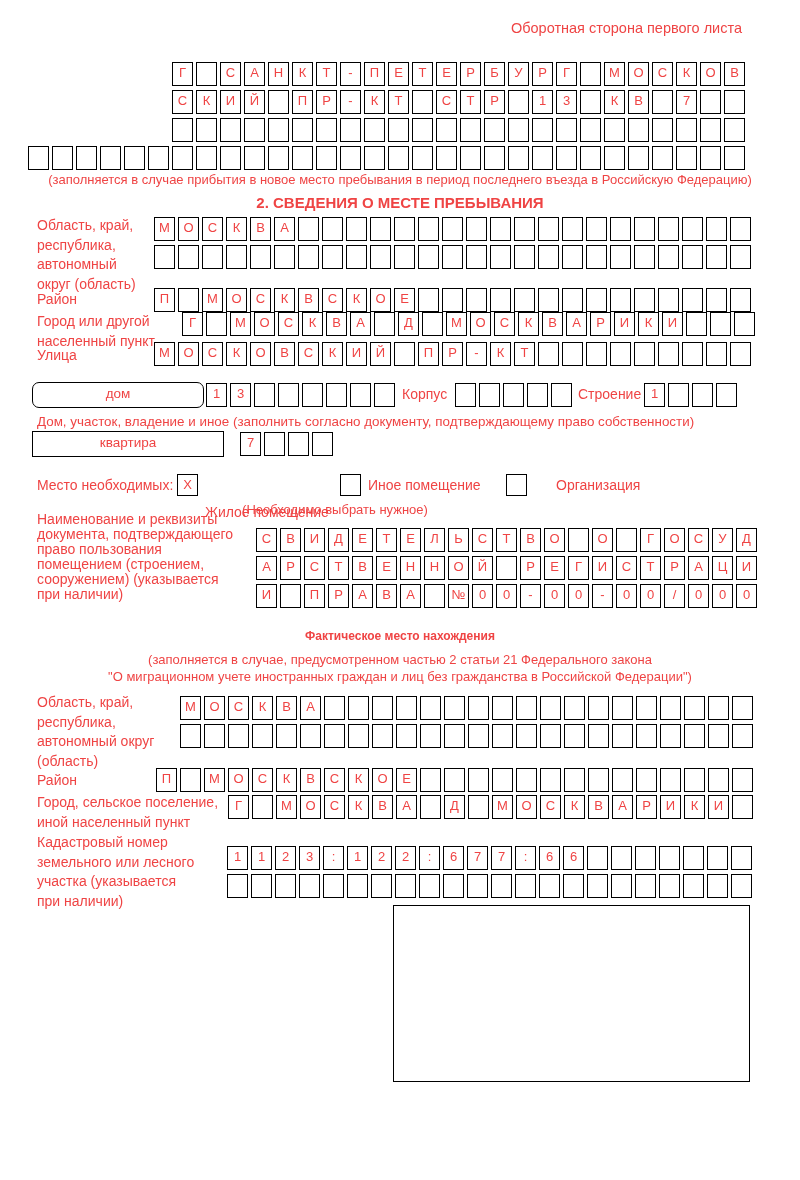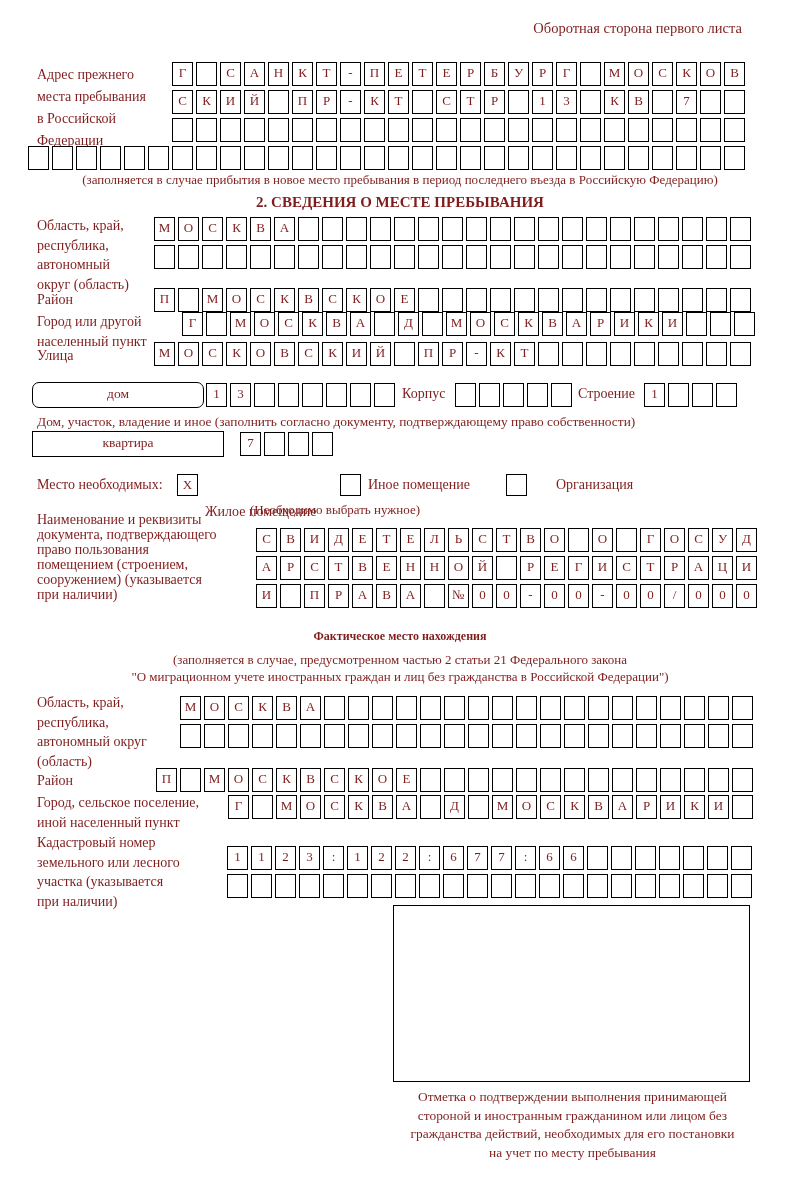--- a/index.html
+++ b/index.html
@@ -1,20 +1,20 @@
 <!DOCTYPE html>
 <html><head>
 <meta charset="utf-8">
 <style>
   * { margin:0; padding:0; box-sizing:border-box; }
   html,body { background:#fff; }
   .page {
     position:relative; width:800px; height:1180px; margin:0 auto;
-    background:#fff; color:#7f1d1d;
-    font-family:Liberation Serif, serif;
+    background:#fff; color:#ef4444;
+    font-family:Liberation Sans, sans-serif;
     overflow:hidden;
   }
   .abs { position:absolute; }
   .lbl { font-size:14px; line-height:19.5px; white-space:pre-line; }
   .lbl-wide { line-height:22px; }
   .boxrow { position:absolute; display:flex; gap:3px; }
   .cell {
     width:21px; height:24px; border:1.5px solid #000;
     font-size:13px; line-height:20px; text-align:center; flex:0 0 auto;
     background:#fff;
@@ -34,24 +34,20 @@
   .stamp-box { position:absolute; border:1.6px solid #000; background:#fff; }
   .stamp-note { position:absolute; text-align:center; font-size:13.4px; line-height:18.5px; white-space:pre-line; }
 </style>
 </head>
 <body>
 
 <div class="page">
 
   <div class="abs" style="right:58px; top:20px; font-size:14.5px;">Оборотная сторона первого листа</div>
 
-  <div class="abs lbl lbl-wide" style="left:37px; top:64px;">Адрес прежнего
-места пребывания
-в Российской
-Федерации</div>
   <div class="boxrow" style="left:172px; top:62px;">
       <span class="cell">Г</span>
       <span class="cell"></span>
       <span class="cell">С</span>
       <span class="cell">А</span>
       <span class="cell">Н</span>
       <span class="cell">К</span>
       <span class="cell">Т</span>
       <span class="cell">-</span>
       <span class="cell">П</span>
@@ -590,18 +586,14 @@
       <span class="cell"></span>
       <span class="cell"></span>
       <span class="cell"></span>
       <span class="cell"></span>
       <span class="cell"></span>
       <span class="cell"></span>
       <span class="cell"></span>
     </div>
 
   <div class="stamp-box" style="left:393px; top:905px; width:357px; height:177px;"></div>
-  <div class="stamp-note" style="left:375px; top:1088px; width:395px;">Отметка о подтверждении выполнения принимающей
-стороной и иностранным гражданином или лицом без
-гражданства действий, необходимых для его постановки
-на учет по месту пребывания</div>
 
 </div>
 
 </body></html>

